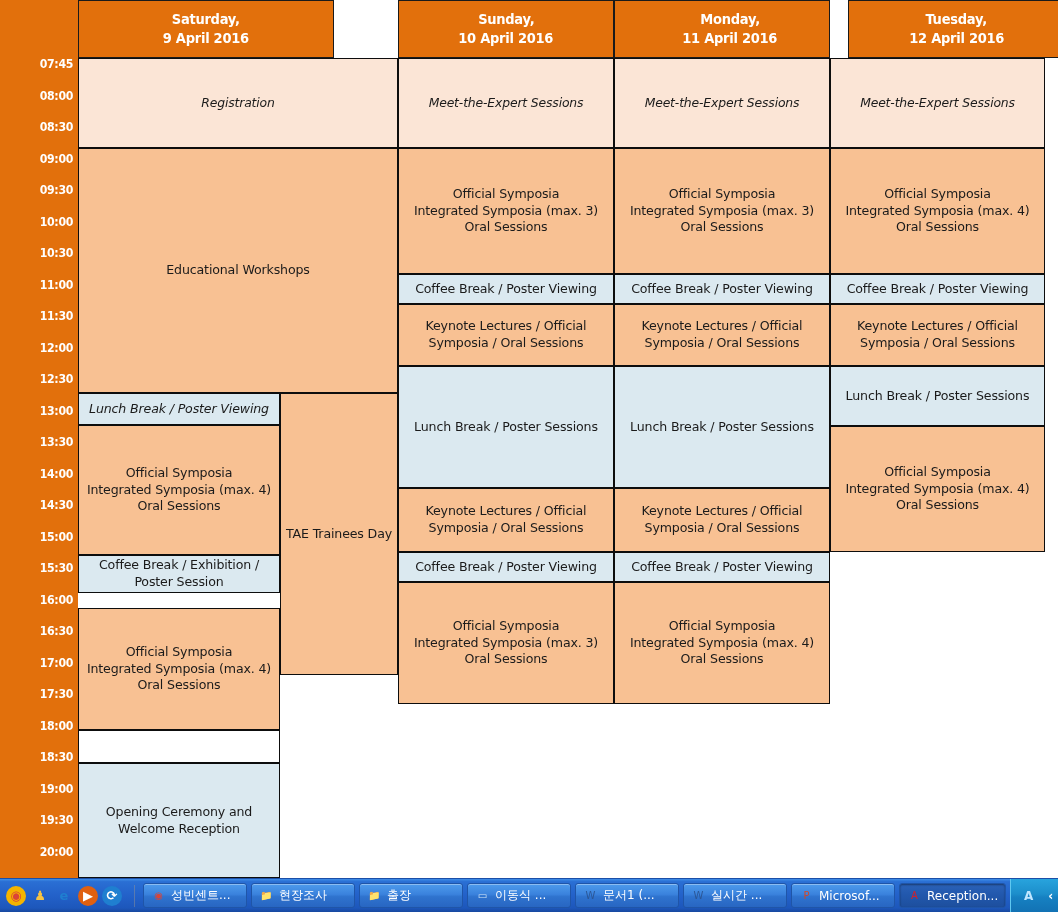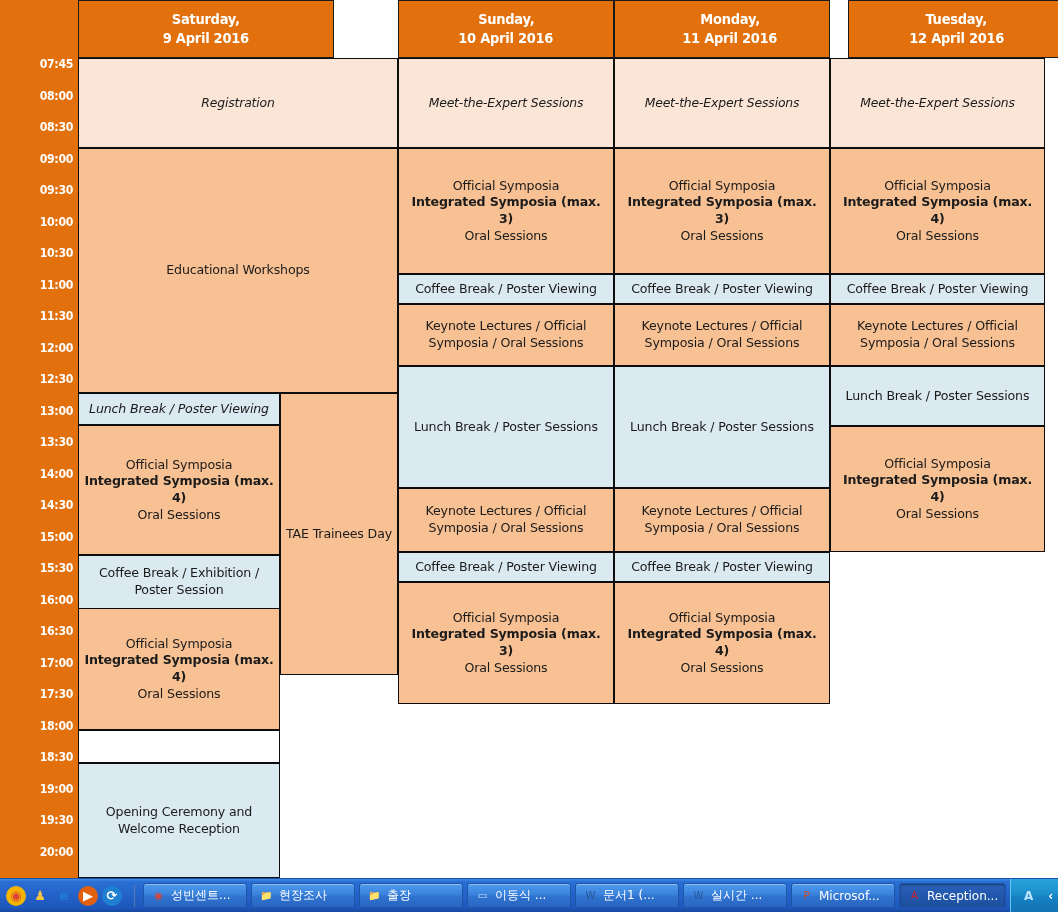--- a/index.html
+++ b/index.html
@@ -48,21 +48,21 @@
     display: flex; align-items: center; justify-content: center;
     text-align: center;
     font-size: 12.6px;
     color: #1b1b1b;
     line-height: 1.33;
     padding: 2px 4px;
     letter-spacing: -0.15px;
   }
   .cell .inner { width: 100%; }
   .cell .l1, .cell .l3 { font-weight: normal; }
-  .cell .l2 { font-weight: bold; }
+  .cell .l2 { font-weight: normal; }
   .c-peach { background: #FBE5D6; }
   .c-orange { background: #F8C193; }
   .c-blue  { background: #DBE9F0; }
   .c-white { background: #ffffff; }
   .italic { font-style: italic; font-size: 12.4px; }
 
   
   #taskbar {
     position: absolute; left: 0; bottom: 0; width: 1058px; height: 34px;
     background: linear-gradient(180deg,#3f8ee8 0%,#2a6fd4 8%,#2361c9 50%,#1d57bb 88%,#17489f 100%);
@@ -169,21 +169,21 @@
     </div>
 
     <div class="cell c-orange" style="left:78px; top:425px; width:202px; height:130px;">
       <div class="inner">
         <div class="l1">Official Symposia</div>
         <div class="l2">Integrated Symposia (max. 4)</div>
         <div class="l3">Oral Sessions</div>
       </div>
     </div>
 
-    <div class="cell c-blue" style="left:78px; top:555px; width:202px; height:54px;">
+    <div class="cell c-blue" style="left:78px; top:555px; width:202px; height:38px;">
       <div class="inner">Coffee Break / Exhibition / Poster Session</div>
     </div>
 
     <div class="cell c-orange" style="left:78px; top:608px; width:202px; height:122px;">
       <div class="inner">
         <div class="l1">Official Symposia</div>
         <div class="l2">Integrated Symposia (max. 4)</div>
         <div class="l3">Oral Sessions</div>
       </div>
     </div>

